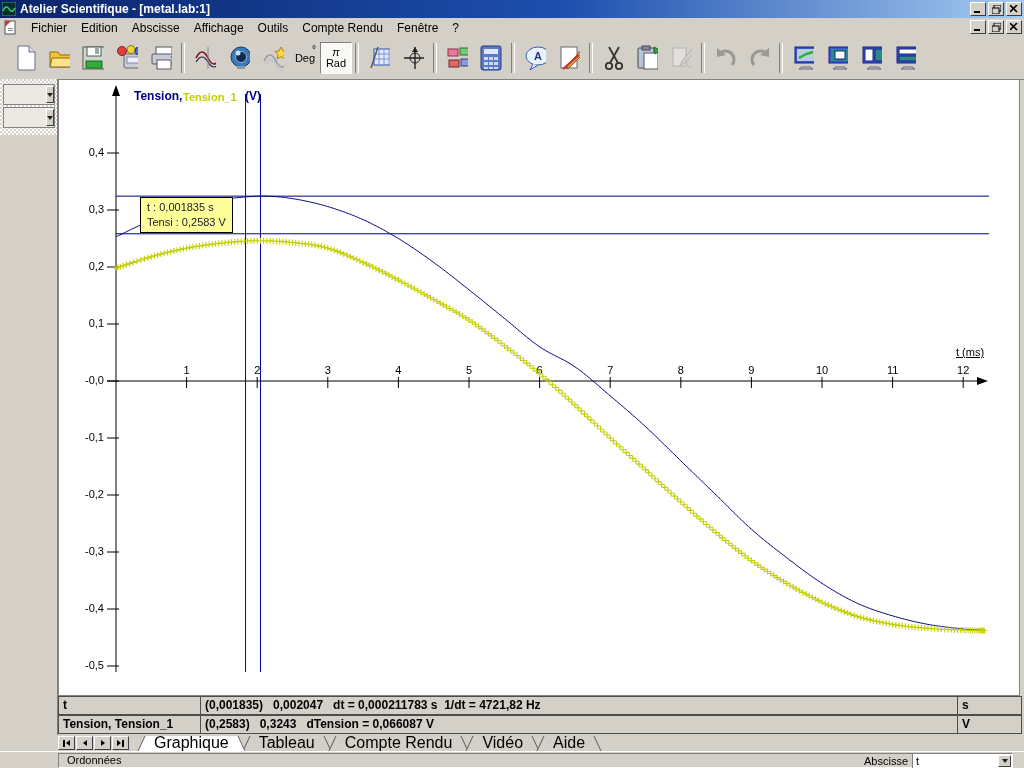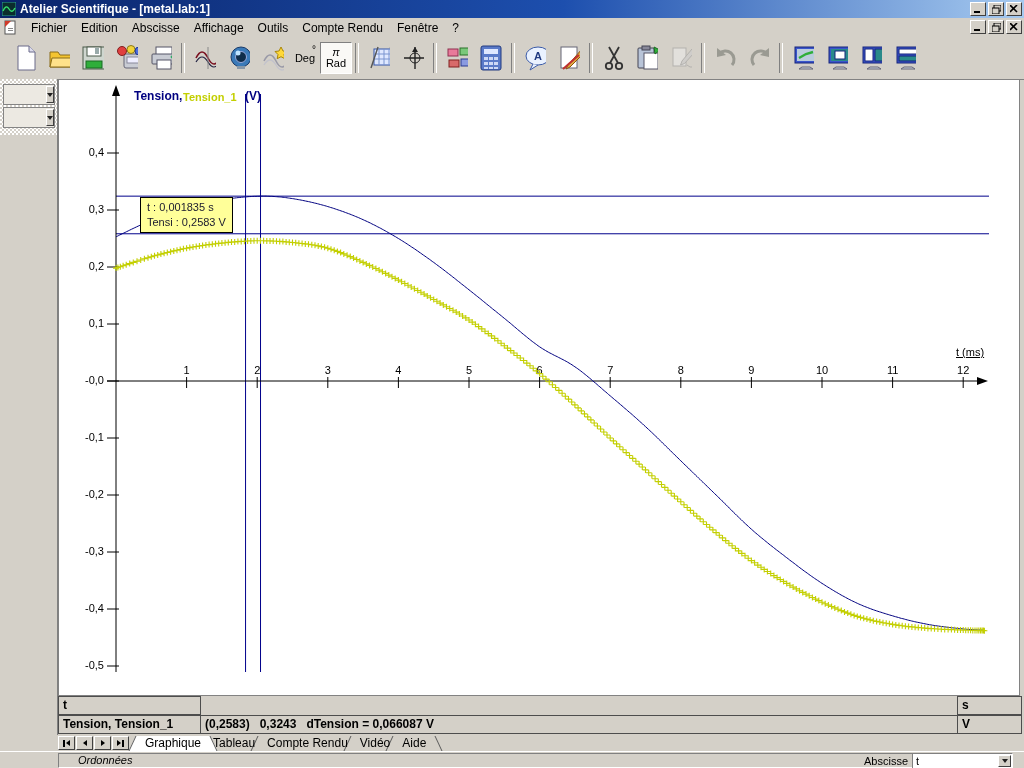--- a/index.html
+++ b/index.html
@@ -54,31 +54,31 @@
     font-size:12px;font-weight:bold;color:#000;line-height:17px;padding-left:4px;white-space:pre;overflow:hidden;}
   
   #tabbar{position:absolute;left:0;top:735px;width:1024px;height:16px;background:#D4D0C8;display:flex;align-items:center;}
   #tabnav{display:flex;margin-left:58px;gap:1px;}
   .navbtn{width:17px;height:14px;background:#D4D0C8;border:1px solid;border-color:#fff #404040 #404040 #fff;
     display:flex;align-items:center;justify-content:center;gap:1px;box-sizing:border-box;}
   .tri{width:0;height:0;border-top:3px solid transparent;border-bottom:3px solid transparent;}
   .tri.l{border-right:4px solid #000;} .tri.r{border-left:4px solid #000;}
   .nbar{width:2px;height:7px;background:#000;}
   #tabs{display:flex;margin-left:10px;height:15px;}
-  .tab{position:relative;padding:0 6px;margin:0 0;font-size:12px;line-height:14px;background:#D4D0C8;color:#000;}
+  .tab{position:relative;padding:0 6px;margin:0 9px;font-size:16px;line-height:14px;background:#D4D0C8;color:#000;}
   .tab::before{content:'';position:absolute;left:-7px;top:0;bottom:0;width:14px;background:inherit;
     transform:skewX(-25deg);border-left:1px solid #5a5a5a;}
   .tab::after{content:'';position:absolute;right:-7px;top:0;bottom:0;width:14px;background:inherit;
     transform:skewX(25deg);border-right:1px solid #5a5a5a;}
   .tab span{position:relative;z-index:2;}
   .tab.active{background:#fff;z-index:3;}
   
   #statusbar{position:absolute;left:0;top:751px;width:1024px;height:17px;background:#D4D0C8;border-top:1px solid #fff;box-sizing:border-box;}
   #status-left{position:absolute;left:58px;top:1px;width:944px;height:15px;border:1px solid;border-color:#808080 #fff #fff #808080;
-    font-size:11px;line-height:13px;padding-left:19px;box-sizing:border-box;font-style:italic;}
+    font-size:11px;line-height:13px;padding-left:8px;box-sizing:border-box;}
   #abscisse-label{position:absolute;left:864px;top:3px;font-size:11px;}
   #abscisse-combo{position:absolute;left:912px;top:1px;width:101px;height:16px;background:#fff;
     border:1px solid;border-color:#808080 #fff #fff #808080;box-sizing:border-box;display:flex;align-items:center;font-size:11px;}
   #abscisse-combo .val{flex:1;padding-left:3px;}
   svg{display:block;}
 </style>
 </head>
 <body>
 
 <div id="screen">
@@ -423,20 +423,21 @@
     <span class="axlabel sec" style="left:124px;top:11px;">Tension_1</span>
     <span class="axlabel unit" style="left:186px;top:9px;">(V)</span>
     <span class="axlabel xlab" style="left:897px;top:266px;">t (ms)</span>
     <div class="tip" style="left:81px;top:117px;">
       <div>t : 0,001835 s</div>
       <div>Tensi : 0,2583 V</div>
     </div>
   </div>
 
   <div class="rocell" style="left:58px;top:696px;width:143px;">t</div>
+  <div class="rocell" style="left:200px;top:696px;width:758px;">(0,001835)   0,002047   dt = 0,000211783 s  1/dt = 4721,82 Hz</div>
   <div class="rocell" style="left:957px;top:696px;width:65px;">s</div>
   <div class="rocell" style="left:58px;top:715px;width:143px;">Tension, Tension_1</div>
   <div class="rocell" style="left:200px;top:715px;width:758px;">(0,2583)   0,3243   dTension = 0,066087 V</div>
   <div class="rocell" style="left:957px;top:715px;width:65px;">V</div>
 
   <div id="tabbar">
     <div id="tabnav">
       <span class="navbtn">
           <span class="nbar"></span>
           <span class="tri l"></span>

